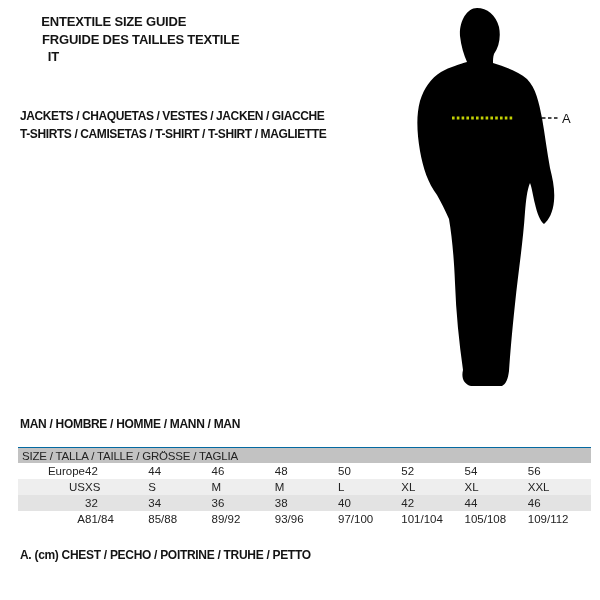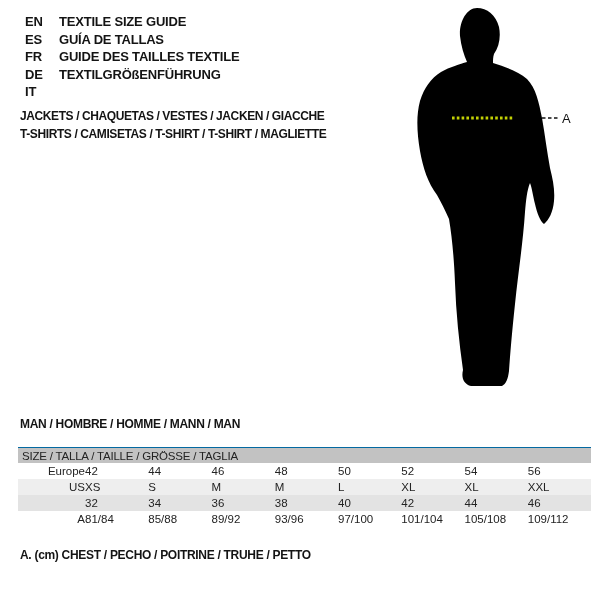--- a/index.html
+++ b/index.html
@@ -3,21 +3,21 @@
 <meta charset="utf-8">
 <style>
   html,body{margin:0;padding:0;}
   body{
     width:600px;height:600px;position:relative;background:#ffffff;
     font-family:"Liberation Sans", sans-serif;color:#141414;overflow:hidden;
   }
   
   .lang-block{position:absolute;left:25px;top:13px;}
   .lang-row{display:flex;line-height:17.5px;font-weight:bold;font-size:13px;letter-spacing:-0.2px;}
-  .lang-code{width:34px;flex:0 0 34px;}
+  .lang-code{width:34px;flex:0 0 34px;text-align:right;}
   
   .categories{position:absolute;left:20px;top:107px;}
   .category-line{font-weight:bold;font-size:12px;letter-spacing:-0.4px;line-height:18px;white-space:nowrap;}
   
   .figure-wrap{position:absolute;left:405px;top:0;width:175px;height:395px;}
   
   .section-title{position:absolute;left:20px;top:417px;font-weight:bold;font-size:12px;letter-spacing:-0.3px;}
   
   .size-table{position:absolute;left:18px;top:447px;width:573px;font-size:11.5px;color:#232323;}
   .thead{
@@ -34,30 +34,22 @@
 </style>
 </head>
 <body>
 
 <div class="lang-block">
   <div class="lang-row">
     <span class="lang-code">EN</span>
     <span class="lang-label">TEXTILE SIZE GUIDE</span>
   </div>
   <div class="lang-row">
-    <span class="lang-code">ES</span>
-    <span class="lang-label">GUÍA DE TALLAS</span>
-  </div>
-  <div class="lang-row">
     <span class="lang-code">FR</span>
     <span class="lang-label">GUIDE DES TAILLES TEXTILE</span>
-  </div>
-  <div class="lang-row">
-    <span class="lang-code">DE</span>
-    <span class="lang-label">TEXTILGRÖßENFÜHRUNG</span>
   </div>
   <div class="lang-row">
     <span class="lang-code">IT</span>
   </div>
 </div>
 
 <div class="categories">
   <div class="category-line">JACKETS / CHAQUETAS / VESTES / JACKEN / GIACCHE</div>
   <div class="category-line">T-SHIRTS / CAMISETAS / T-SHIRT / T-SHIRT / MAGLIETTE</div>
 </div>

